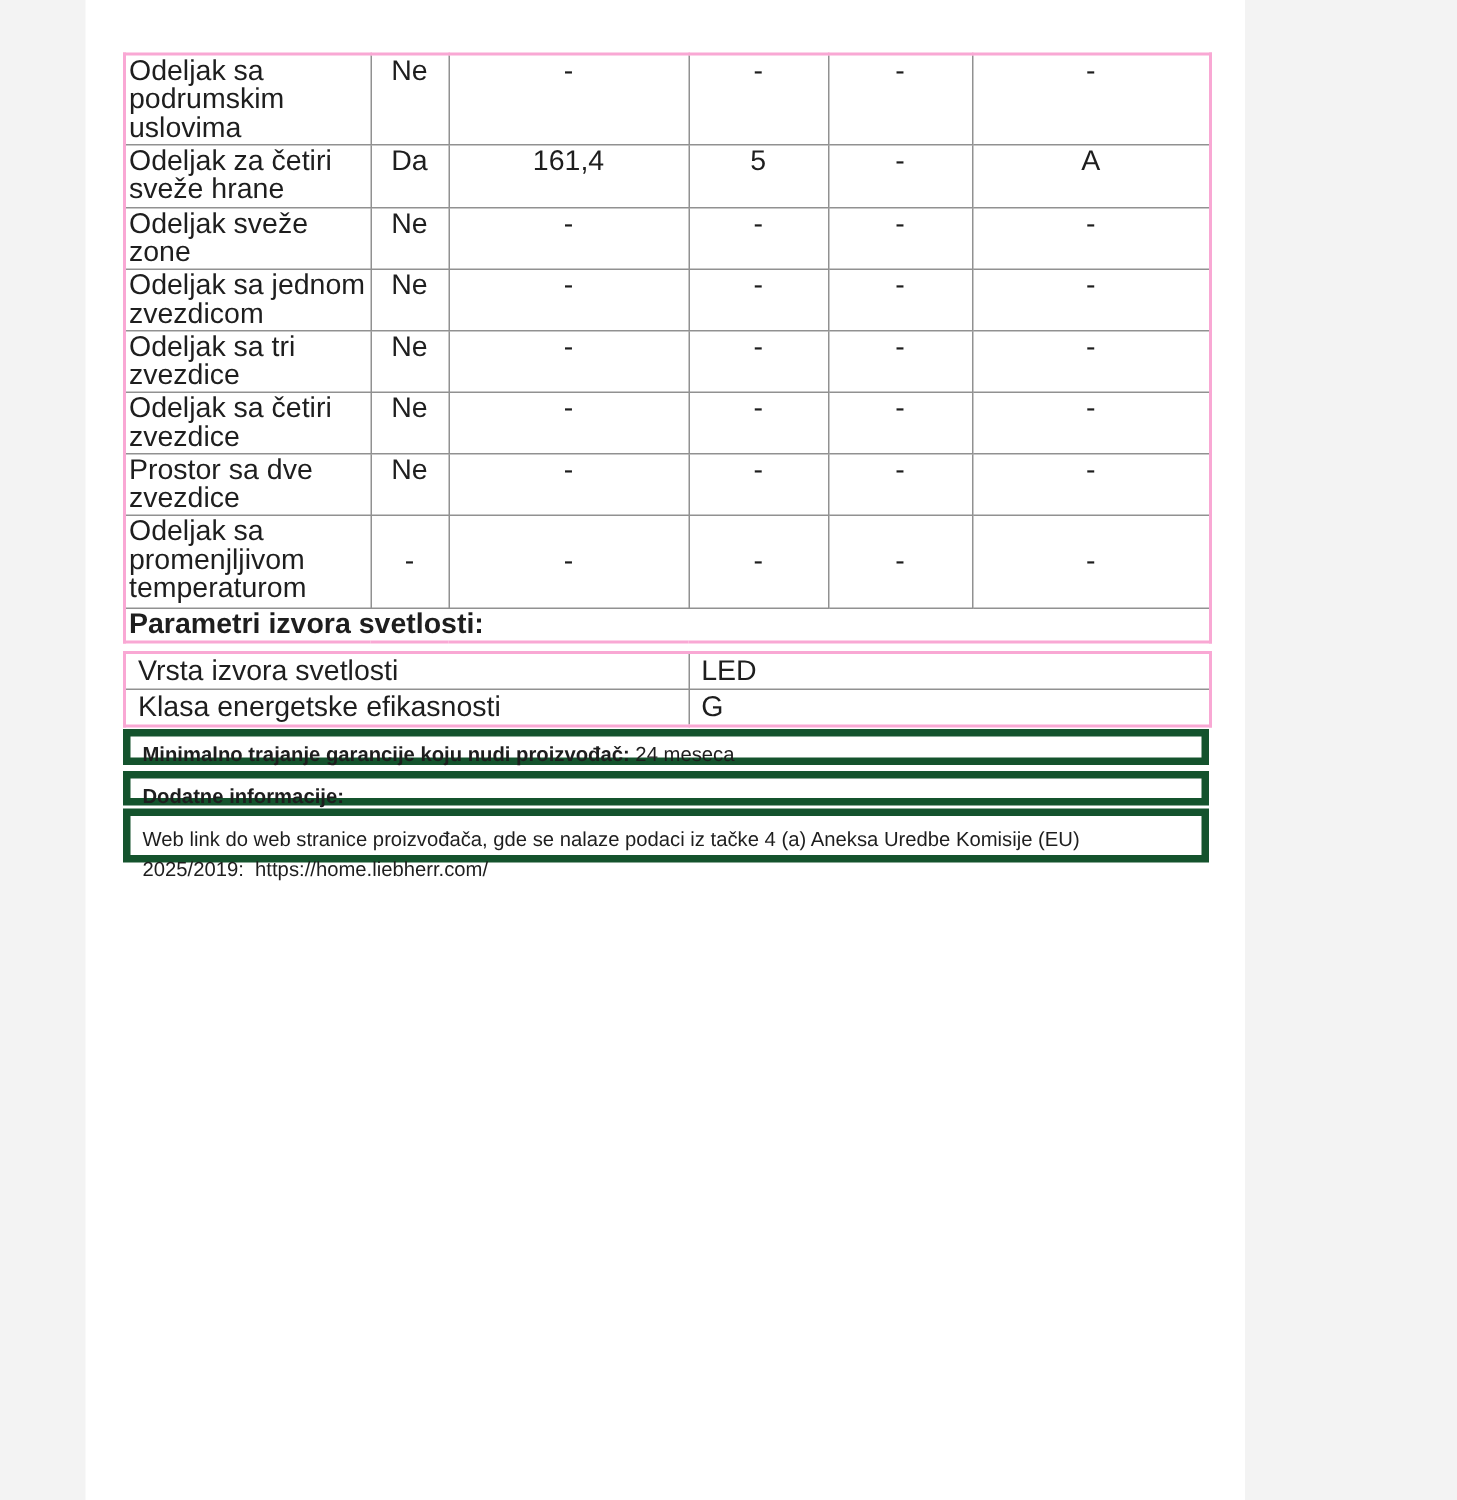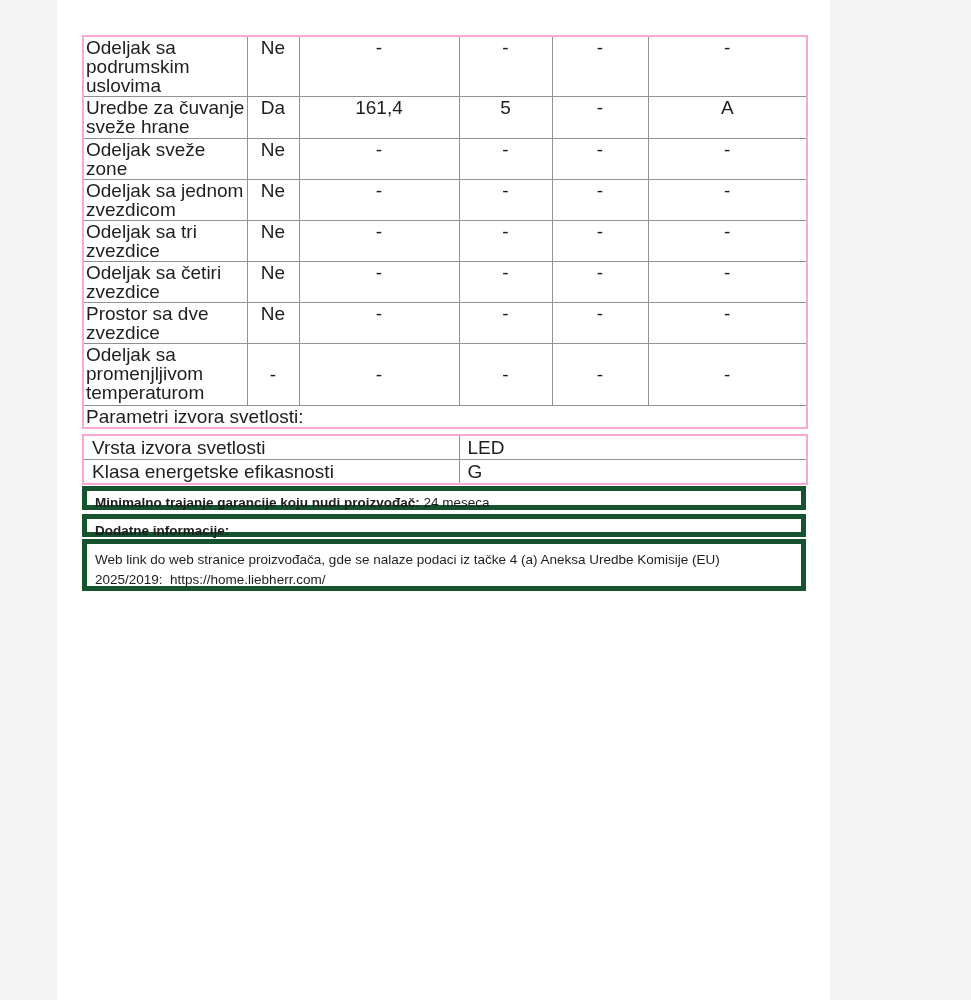--- a/index.html
+++ b/index.html
@@ -44,42 +44,42 @@
   td.val { text-align: center; }
   tr.mid td.val { vertical-align: middle; }
   tr.h41 { height: 41px; }
   tr.h42 { height: 42px; }
   tr.h20 { height: 20px; }
   tr.h59 { height: 59px; }
   tr.h40 { height: 40px; }
   tr.h62 { height: 62px; padding-left: 40px; }
   tr.sect { height: 22px; }
   td.sect-cell {
-    font-weight: normal;
+    font-weight: bold;
     padding-left: 8px;
     vertical-align: middle;
   }
   table.light { margin-top: 5px; }
   table.light td {
     padding-left: 8px;
     height: 21px;
     vertical-align: middle;
   }
   .box {
     box-sizing: border-box;
     width: 724px;
     border: 5px solid #14532d;
     font-size: 13.5px;
     line-height: 20px;
     padding: 1px 8px;
   }
   .b { font-weight: bold; }
   .guarantee { margin-top: 1px; height: 24px; line-height: 22px; }
   .info-header { margin-top: 4px; height: 23px; line-height: 21px; }
-  .weblink { margin-top: 2px; height: 52px; padding-top: 6px; }
+  .weblink { margin-top: 2px; height: 36px; padding-top: 6px; }
   .weblink div { white-space: pre-wrap; }
 </style>
 </head>
 <body>
 
 <div class="paper">
   <div class="doc">
 
     <table class="grid">
       <colgroup>
@@ -93,21 +93,21 @@
       <tbody>
         <tr class="h41">
           <td class="lbl">Odeljak sa podrumskim uslovima</td>
           <td class="val">Ne</td>
           <td class="val">-</td>
           <td class="val">-</td>
           <td class="val">-</td>
           <td class="val">-</td>
         </tr>
         <tr class="h42">
-          <td class="lbl">Uredbe za čuvanje sveže hrane</td>
+          <td class="lbl">Odeljak za četiri sveže hrane</td>
           <td class="val">Da</td>
           <td class="val">161,4</td>
           <td class="val">5</td>
           <td class="val">-</td>
           <td class="val">A</td>
         </tr>
         <tr class="h20">
           <td class="lbl lbl-sm">Odeljak sveže zone</td>
           <td class="val">Ne</td>
           <td class="val">-</td>

